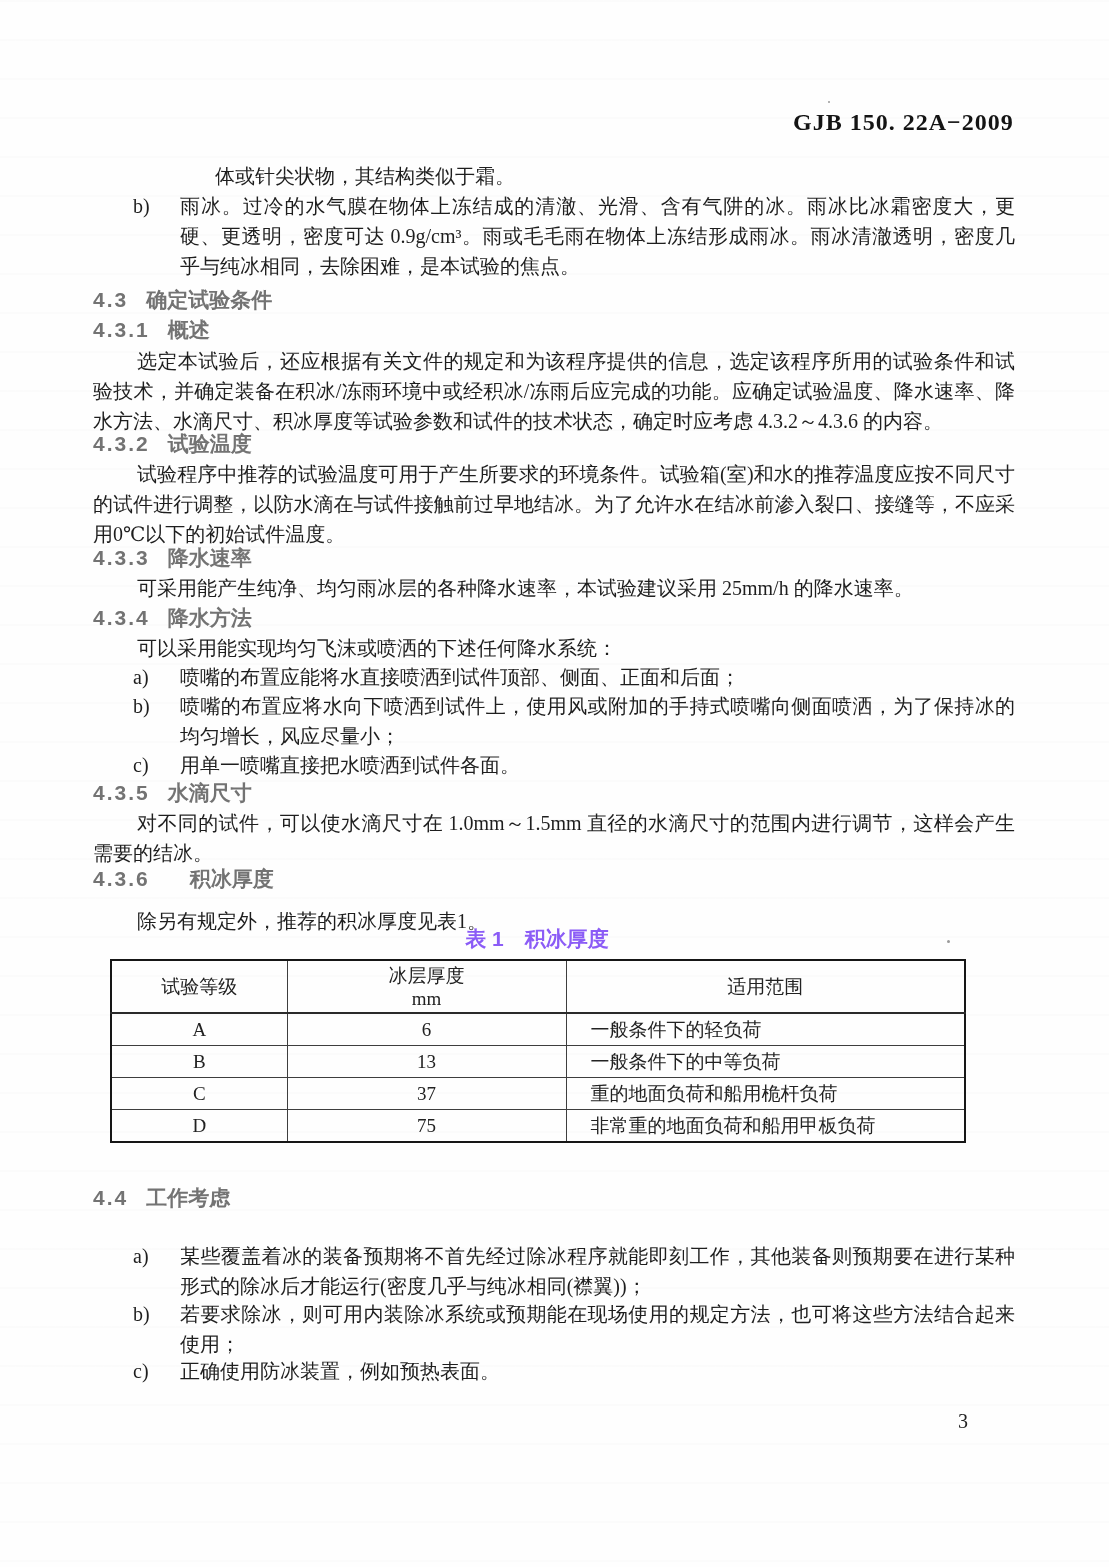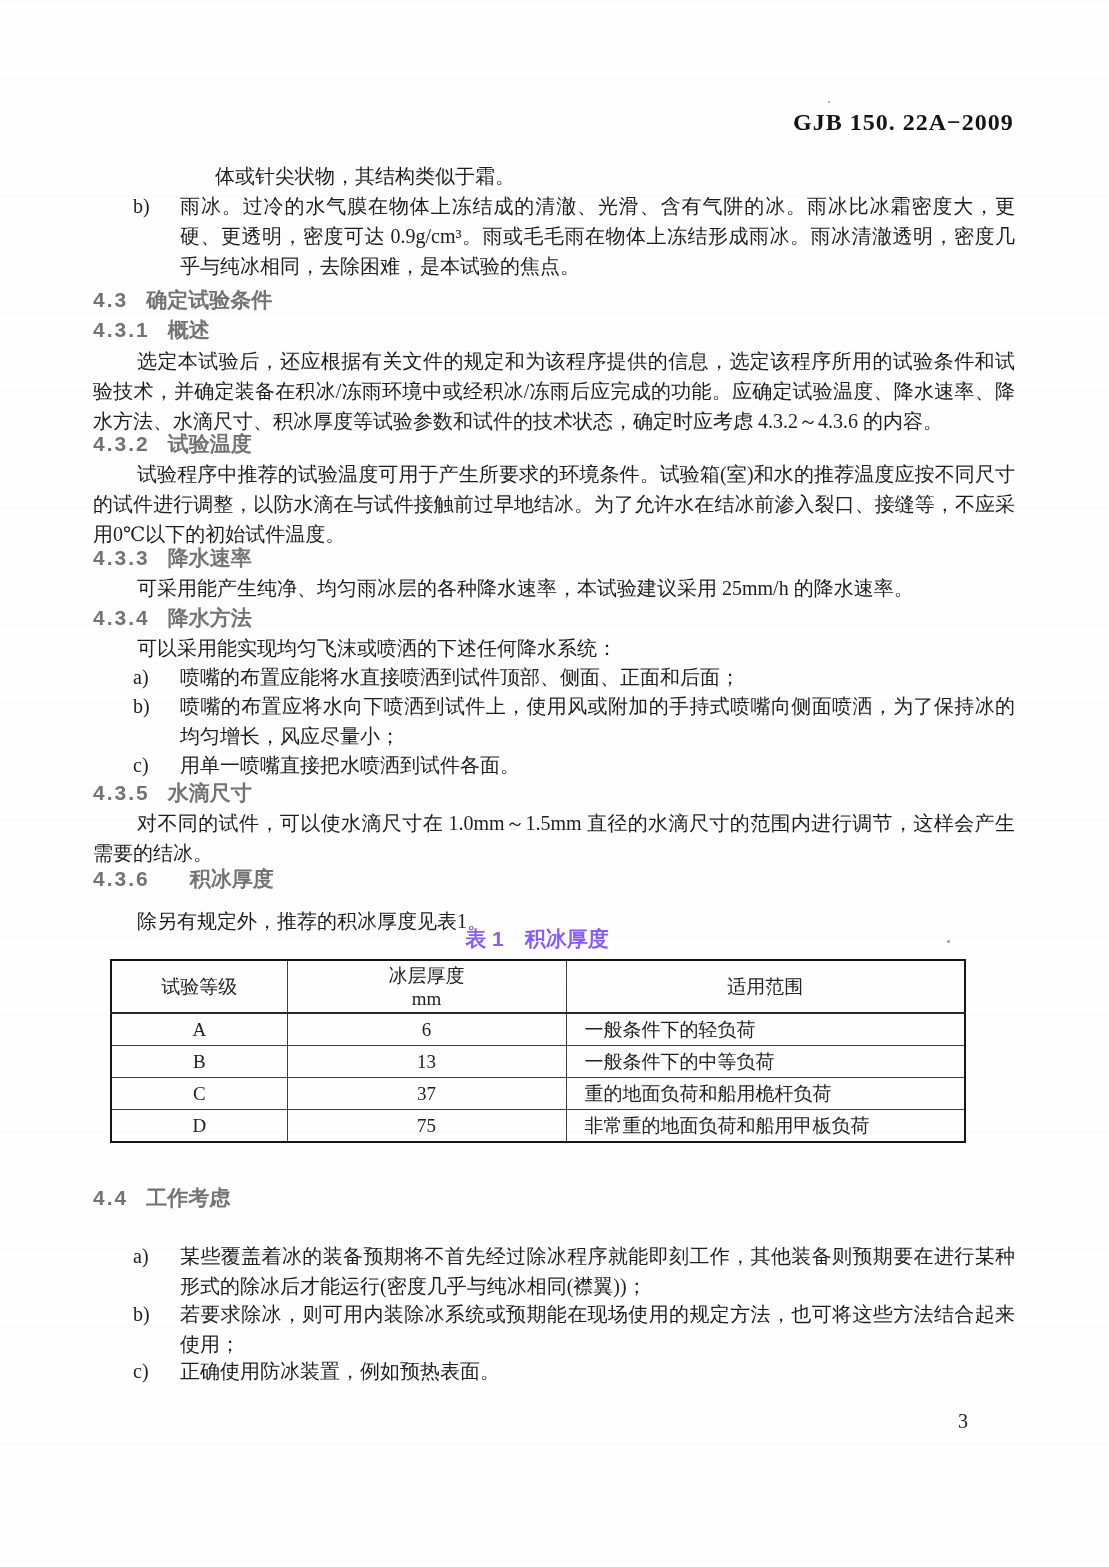--- a/index.html
+++ b/index.html
@@ -54,21 +54,21 @@
     font-size:19px;color:#222;
     border:2px solid #161616;
   }
   .ice-table td{
     border:1px solid #3e3e3e;
     text-align:center;vertical-align:middle;
     padding:0;
   }
   .ice-table tr.head-row td{border-bottom:2px solid #2a2a2a;height:51px;}
   .ice-table tr.data-row td{height:31px;}
-  .ice-table td.scope-cell{text-align:left;padding-left:18px;}
+  .ice-table td.scope-cell{text-align:left;padding-left:24px;}
   .hdr-two-line div{line-height:23px;}
   .page-number{
     position:absolute;left:958px;top:1410px;
     font-size:20px;color:#222;
   }
   .speck{position:absolute;border-radius:50%;background:#9a9a9a;}
   .dash-artifact{
     position:absolute;left:982px;top:505px;width:12px;height:2px;
     background:#777;transform:rotate(-6deg);
   }

